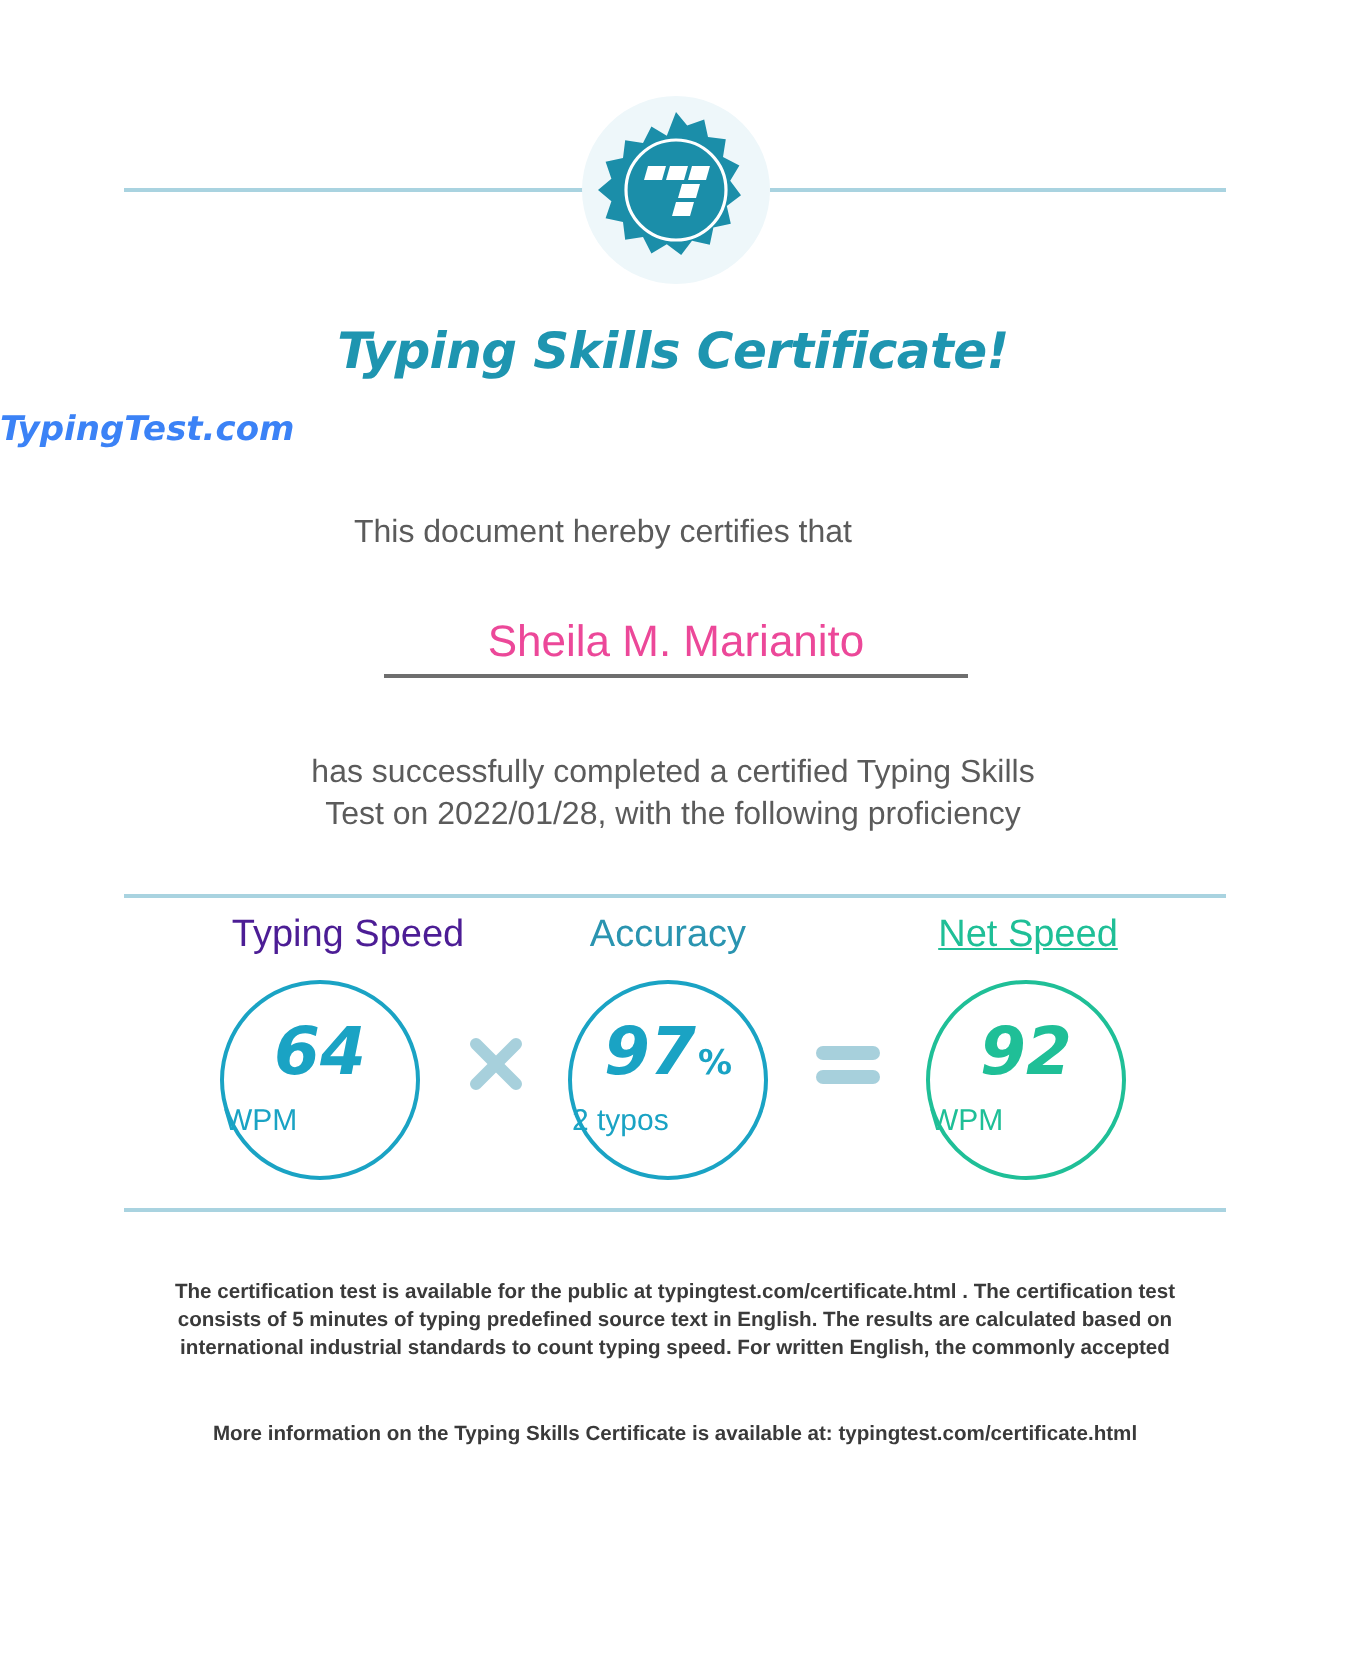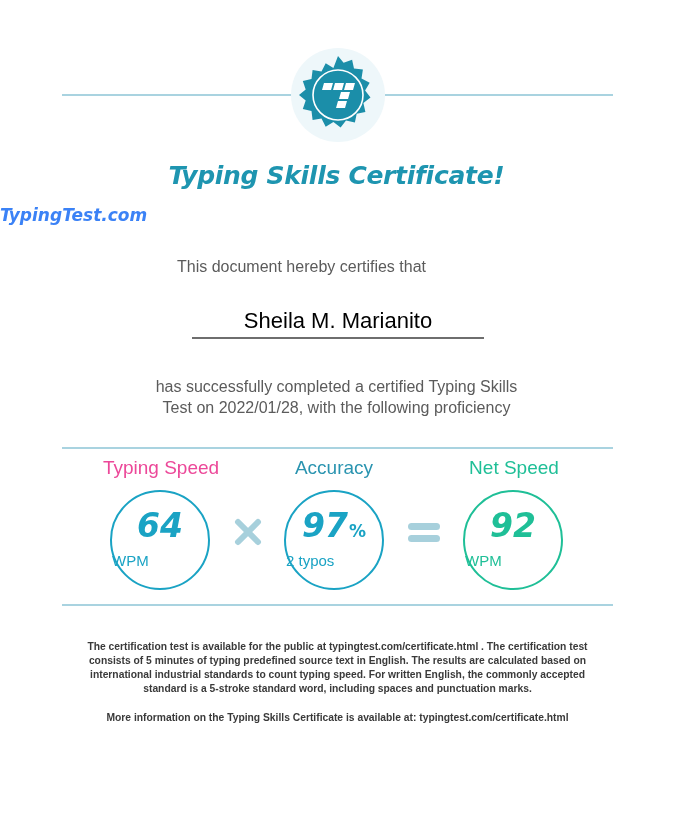--- a/index.html
+++ b/index.html
@@ -2,21 +2,21 @@
 <html><head>
   <meta charset="utf-8">
   <style>
     html, body { margin: 0; padding: 0; background: #ffffff; }
     body { width: 673px; height: 828px; position: relative; overflow: hidden; font-family: "Liberation Sans", "DejaVu Sans", sans-serif; }
     .hline { position: absolute; height: 2px; background: #a9d3e0; }
     .logo { position: absolute; left: 290px; top: 47px; width: 96px; height: 96px; }
     .title { position: absolute; left: 0; width: 673px; text-align: center; top: 161px; font-family: "DejaVu Sans", sans-serif; font-weight: bold; font-style: italic; font-size: 25px; color: #1e95b0; letter-spacing: -0.3px; }
     .subtitle { position: absolute; left: 0; width: 673px; text-align: left; top: 205px; font-family: "DejaVu Sans", sans-serif; font-weight: bold; font-style: italic; font-size: 17px; color: #3b82f6; }
     .certifies { position: absolute; left: 0; width: 603px; text-align: center; top: 258px; font-size: 16px; color: #5b5b5b; }
-    .name { position: absolute; left: 192px; width: 292px; text-align: center; top: 308px; font-size: 22px; color: #000000; }
+    .name { position: absolute; left: 192px; width: 292px; text-align: center; top: 308px; font-size: 22px; color: #ec4899; }
     .name-line { position: absolute; left: 192px; top: 337px; width: 292px; height: 1.5px; background: #6e6e6e; }
     .completed { position: absolute; left: 0; width: 673px; text-align: center; top: 376px; font-size: 16px; line-height: 21px; color: #5b5b5b; }
     .stat-label { position: absolute; font-size: 19px; text-align: center; width: 160px; top: 457px; }
     .circle { position: absolute; width: 100px; height: 100px; border-radius: 50%; border: 2.5px solid; box-sizing: border-box; top: 490px; }
     .circle .big { position: absolute; left: 0; right: 0; top: 16px; text-align: center; font-family: "DejaVu Sans", sans-serif; font-weight: bold; font-style: italic; font-size: 33px; line-height: 36px; }
     .circle .big .pct { font-size: 17px; font-style: normal; font-weight: bold; margin-left: 1px; }
     .circle .small { position: absolute; left: 0; right: 0; top: 60px; text-align: left; font-size: 15px; }
     .op { position: absolute; }
     .footer { position: absolute; left: 60px; width: 555px; text-align: center; top: 640px; font-size: 10.3px; line-height: 14px; color: #3a3a3a; font-weight: bold; }
     .footer2 { position: absolute; left: 60px; width: 555px; text-align: center; top: 711px; font-size: 10.3px; line-height: 14px; color: #3a3a3a; font-weight: bold; }
@@ -51,21 +51,21 @@
 <div class="name">Sheila M. Marianito</div>
 <div class="name-line"></div>
 
 <div class="completed">
   <div>has successfully completed a certified Typing Skills</div>
   <div>Test on 2022/01/28, with the following proficiency</div>
 </div>
 
 <div class="hline" style="left:62px; top:447px; width:551px;"></div>
 
-<div class="stat-label" style="left:81px; color:#ec4899;">Typing Speed</div>
+<div class="stat-label" style="left:94px; color:#4c1d95;">Typing Speed</div>
 <div class="circle" style="left:110px; border-color:#1aa3c4; color:#1aa3c4;">
   <div class="big">64</div>
   <div class="small">WPM</div>
 </div>
 
 <div class="op" style="left:234px; top:518px;">
   <svg width="28" height="28" viewBox="0 0 28 28">
     <line x1="4" y1="4" x2="24" y2="24" stroke="#a7d0dc" stroke-width="6" stroke-linecap="round"></line>
     <line x1="24" y1="4" x2="4" y2="24" stroke="#a7d0dc" stroke-width="6" stroke-linecap="round"></line>
   </svg>
@@ -79,27 +79,26 @@
   <div class="small">2 typos</div>
 </div>
 
 <div class="op" style="left:407px; top:522px;">
   <svg width="34" height="22" viewBox="0 0 34 22">
     <rect x="1" y="1" width="32" height="7" rx="3.5" fill="#a7d0dc"></rect>
     <rect x="1" y="13" width="32" height="7" rx="3.5" fill="#a7d0dc"></rect>
   </svg>
 </div>
 
-<div class="stat-label" style="left:434px; color:#1fbf97;">Net Speed</div>
+<div class="stat-label" style="left:434px; color:#1fbf97;text-decoration:underline;">Net Speed</div>
 <div class="circle" style="left:463px; border-color:#1fbf97; color:#1fbf97;">
   <div class="big">92</div>
   <div class="small">WPM</div>
 </div>
 
 <div class="hline" style="left:62px; top:604px; width:551px;"></div>
 
 <div class="footer">
   <div>The certification test is available for the public at typingtest.com/certificate.html . The certification test</div>
   <div>consists of 5 minutes of typing predefined source text in English. The results are calculated based on</div>
   <div>international industrial standards to count typing speed. For written English, the commonly accepted</div>
-  <div>standard is a 5-stroke standard word, including spaces and punctuation marks.</div>
 </div>
 <div class="footer2">More information on the Typing Skills Certificate is available at: typingtest.com/certificate.html</div>
 
 </body></html>

